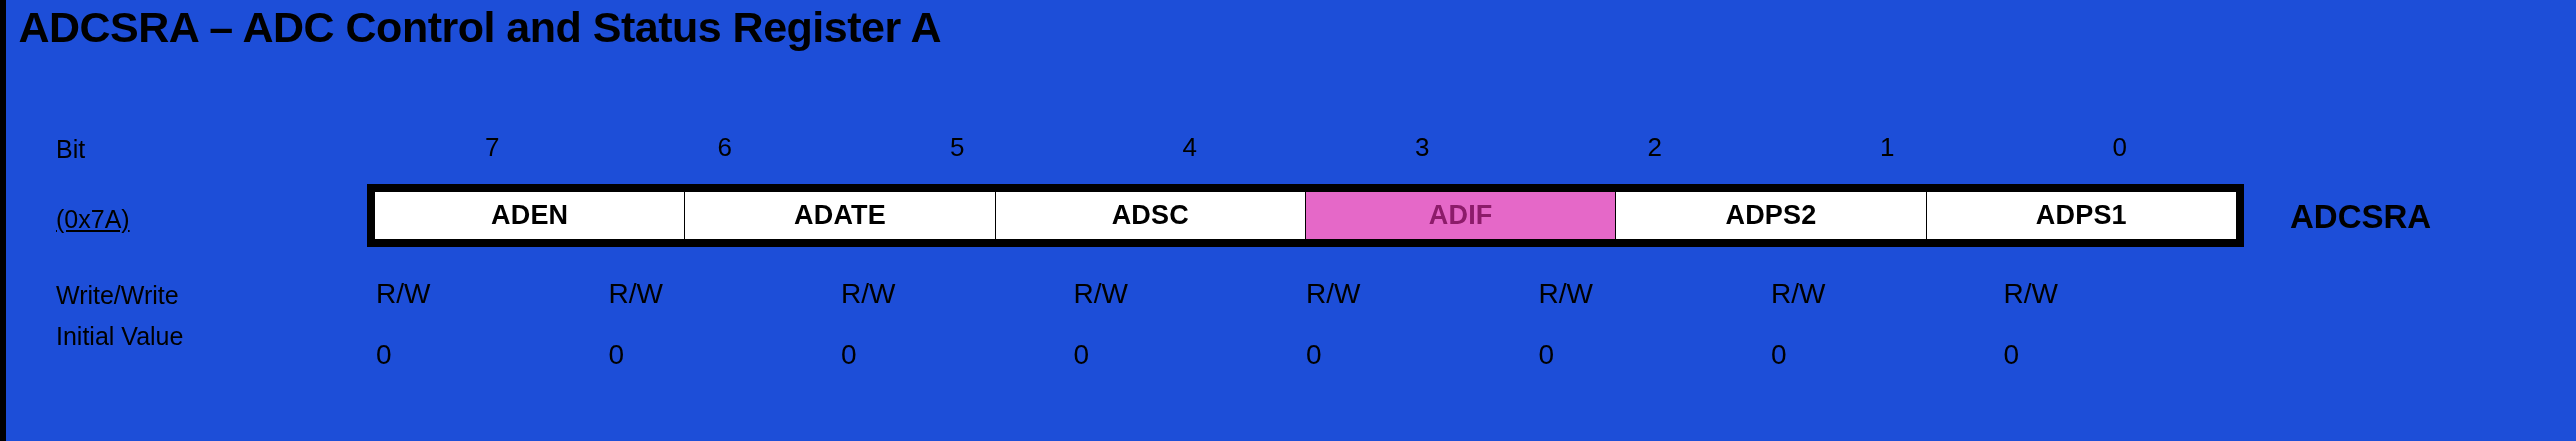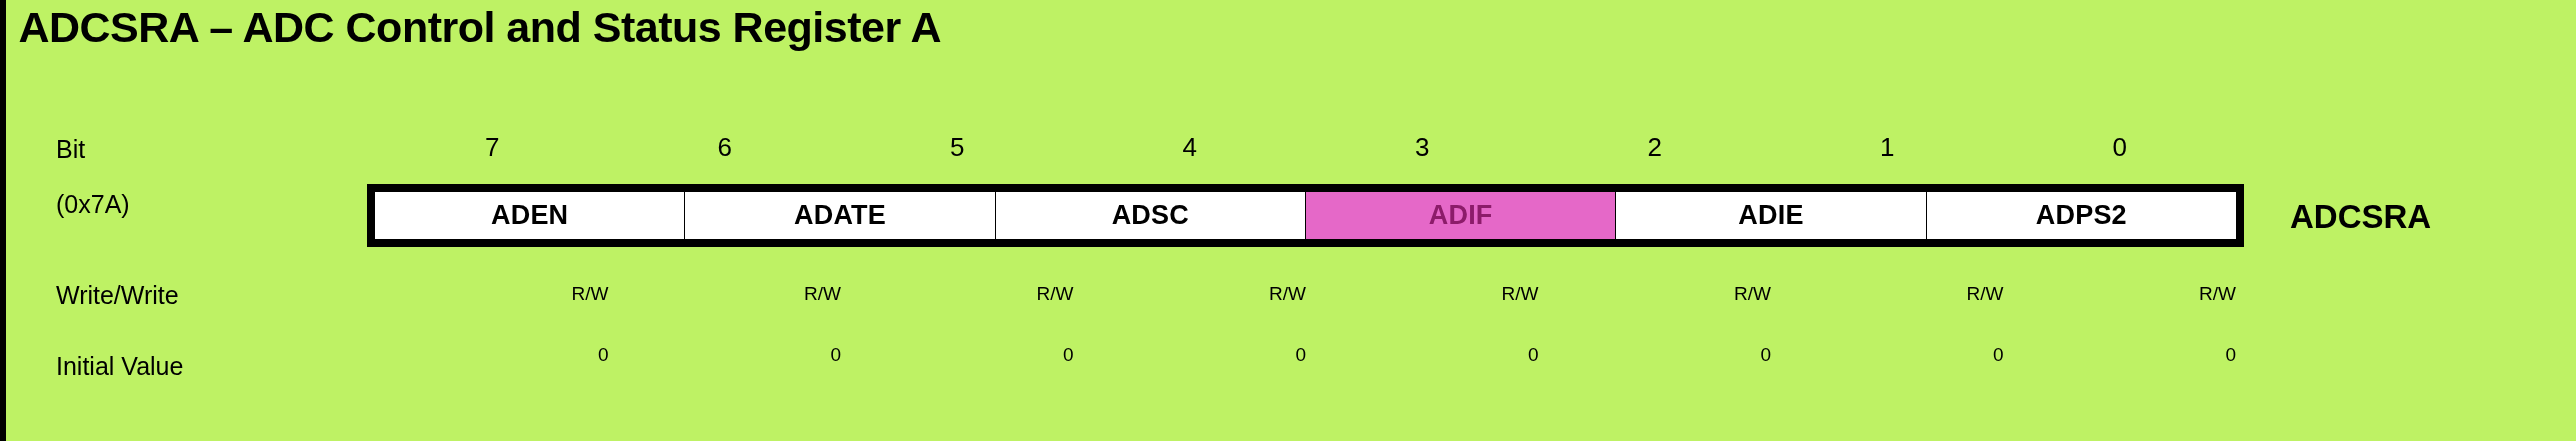--- a/index.html
+++ b/index.html
@@ -8,21 +8,21 @@
     background: #ffffff;
   }
   body {
     font-family: "Liberation Sans", sans-serif;
     color: #000000;
   }
   .page {
     position: relative;
     width: 2576px;
     height: 442px;
-    background: #bef264;
+    background: #1d4ed8;
     border-left: 6.7px solid #000000;
     box-sizing: border-box;
     overflow: hidden;
   }
 
   
   .reg-title {
     position: absolute;
     left: 12.4px;
     top: 1.9px;
@@ -36,23 +36,23 @@
   
   .row-label {
     position: absolute;
     left: 50px;
     font-size: 25px;
     font-weight: normal;
     white-space: nowrap;
     line-height: 29px;
   }
   .row-label.lbl-bit      { top: 135px; text-align: right; }
-  .row-label.lbl-addr     { top: 190px; }
+  .row-label.lbl-addr     { top: 205px; text-decoration: underline; }
   .row-label.lbl-rw       { top: 281px; }
-  .row-label.lbl-init     { top: 352px; }
+  .row-label.lbl-init     { top: 322px; }
 
   
   
   .bit-numbers {
     position: absolute;
     left: 370px;
     top: 132px;
     width: 1860px;
     display: flex;
   }
@@ -101,22 +101,22 @@
   }
 
   .value-row {
     position: absolute;
     left: 370px;
     width: 1860px;
     display: flex;
   }
   .value-row .cell {
     flex: 1 1 0;
-    text-align: right;
-    font-size: 19px;
+    text-align: left;
+    font-size: 28px;
     line-height: 29px;
   }
   .value-row.rw-row   { top: 279px; }
   .value-row.init-row { top: 340px; }
 </style>
 </head>
 <body>
 
 <div class="page">
 
@@ -139,22 +139,22 @@
       <div class="cell">2</div>
       <div class="cell">1</div>
       <div class="cell">0</div>
     </div>
 
   <div class="reg-box" id="register-box">
       <div class="bit-cell">ADEN</div>
       <div class="bit-cell">ADATE</div>
       <div class="bit-cell">ADSC</div>
       <div class="bit-cell" style="background: rgb(229, 104, 200); color: rgb(140, 28, 106);">ADIF</div>
-      <div class="bit-cell">ADIE</div>
       <div class="bit-cell">ADPS2</div>
+      <div class="bit-cell">ADPS1</div>
     </div>
 
   <div class="reg-name">ADCSRA</div>
 
   <div class="value-row rw-row" id="rw-row">
       <div class="cell">R/W</div>
       <div class="cell">R/W</div>
       <div class="cell">R/W</div>
       <div class="cell">R/W</div>
       <div class="cell">R/W</div>

